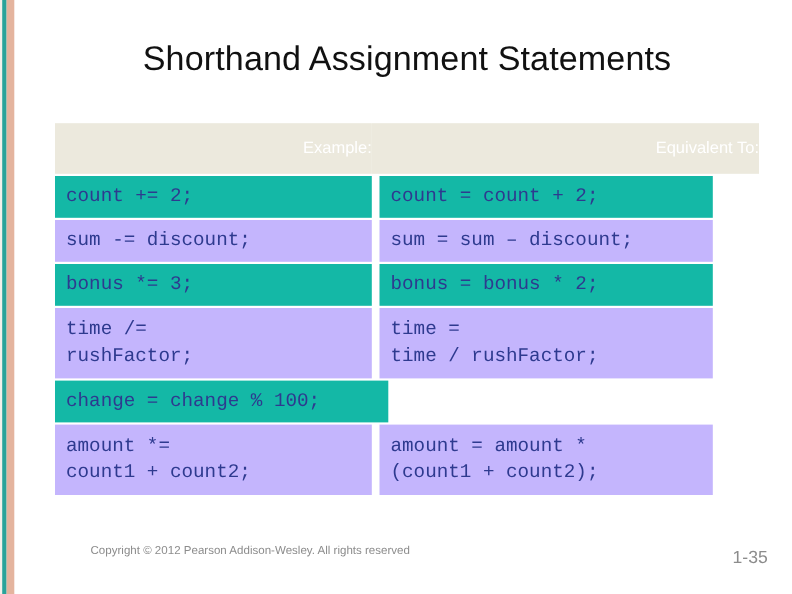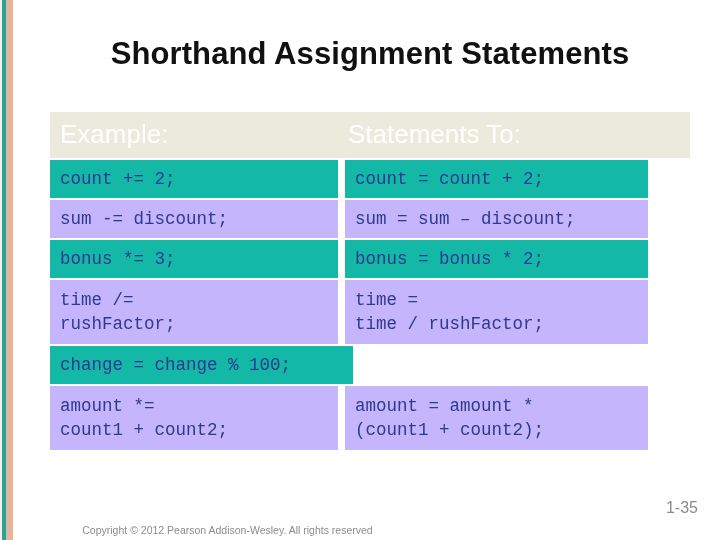--- a/index.html
+++ b/index.html
@@ -29,21 +29,21 @@
   .title {
     position: absolute;
     left: 40px;
     right: 20px;
     top: 34px;
     text-align: center;
     font-size: 31px;
     line-height: 40px;
     color: #111111;
     font-family: "Liberation Sans Narrow", "Liberation Sans", sans-serif;
-    font-weight: 700;
+    font-weight: 400;
     letter-spacing: 0.1px;
     white-space: nowrap;
   }
 
   
   .table {
     position: absolute;
     left: 50px;
     top: 112px;
     width: 640px;
@@ -65,23 +65,24 @@
     white-space: pre-wrap;
   }
   .cell-left  { width: 288px; margin-right: 7px; }
   .cell-right { width: 303px; }
 
   
   .row-head .cell {
     background: #ece9dd;
     color: #ffffff;
     font-family: "Liberation Sans", sans-serif;
-    font-size: 26px;
+    font-size: 15px;
     line-height: 27px;
     padding: 9px 0 10px 10px;
+    text-align: right;
   }
   .row-head .cell-left  { width: 288px; margin-right: 0; }
   .row-head .cell-right { width: 352px; }
 
   
   .fill-purple .cell { background: #14b8a6; }
   .fill-white  .cell { background: #c4b5fd; }
 
   
   .row-tall .cell { padding-top: 8px; padding-bottom: 8px; }
@@ -89,21 +90,20 @@
   
   .footer-copy {
     position: absolute;
     left: 55px;
     top: 494px;
     width: 345px;
     text-align: center;
     font-size: 10.5px;
     line-height: 15px;
     color: #8c8c8c;
-    margin-top: 29px;
   }
   .footer-slideno {
     position: absolute;
     right: 22px;
     top: 500px;
     font-size: 16px;
     line-height: 15px;
     color: #8c8c8c;
   }
 </style>
@@ -113,21 +113,21 @@
 <div class="edge edge-pale"></div>
 <div class="edge edge-teal"></div>
 <div class="edge edge-salmon"></div>
 
 <div class="title">Shorthand Assignment Statements</div>
 
 <div class="table">
 
   <div class="row row-head">
     <div class="cell cell-left">Example:</div>
-    <div class="cell cell-right">Statements To:</div>
+    <div class="cell cell-right">Equivalent To:</div>
   </div>
 
   <div class="row fill-purple">
     <div class="cell cell-left">count += 2;</div>
     <div class="cell cell-right">count = count + 2;</div>
   </div>
 
   <div class="row fill-white">
     <div class="cell cell-left">sum -= discount;</div>
     <div class="cell cell-right">sum = sum – discount;</div>

